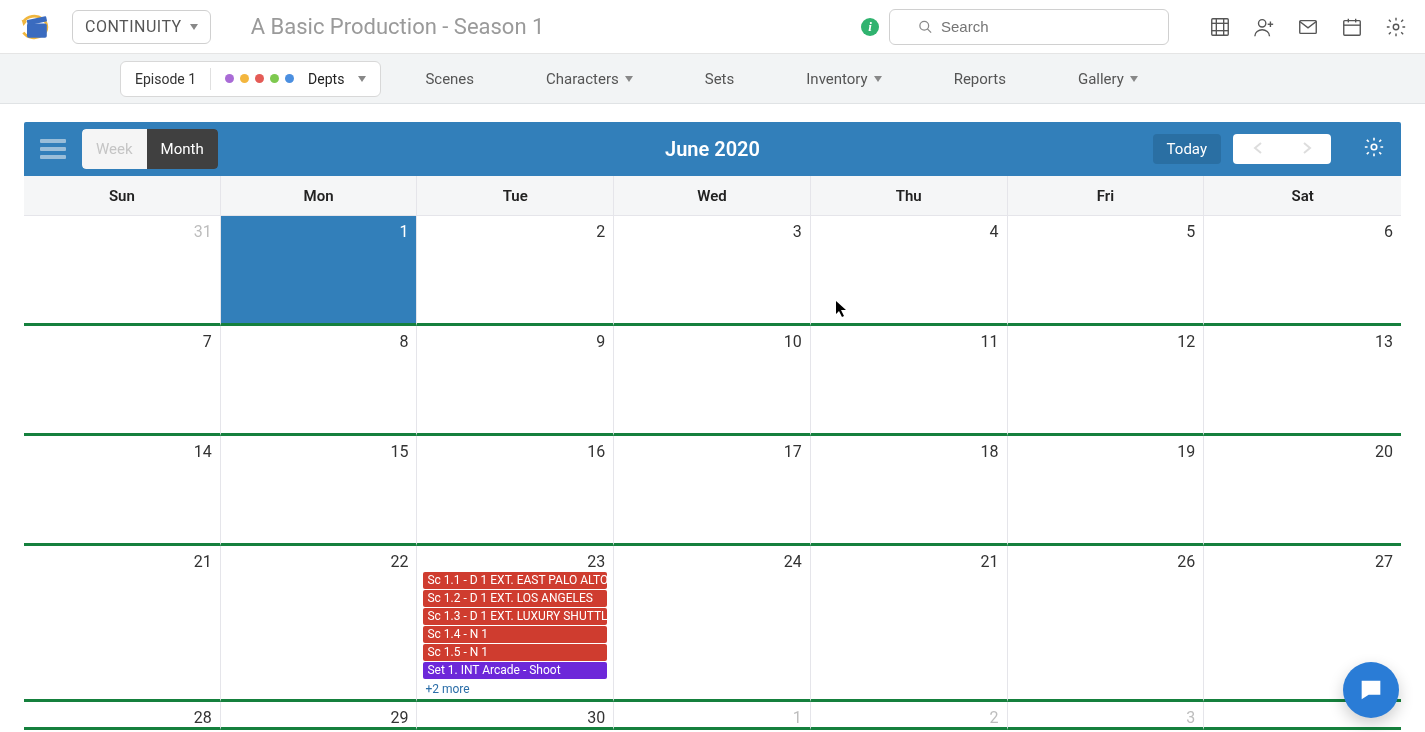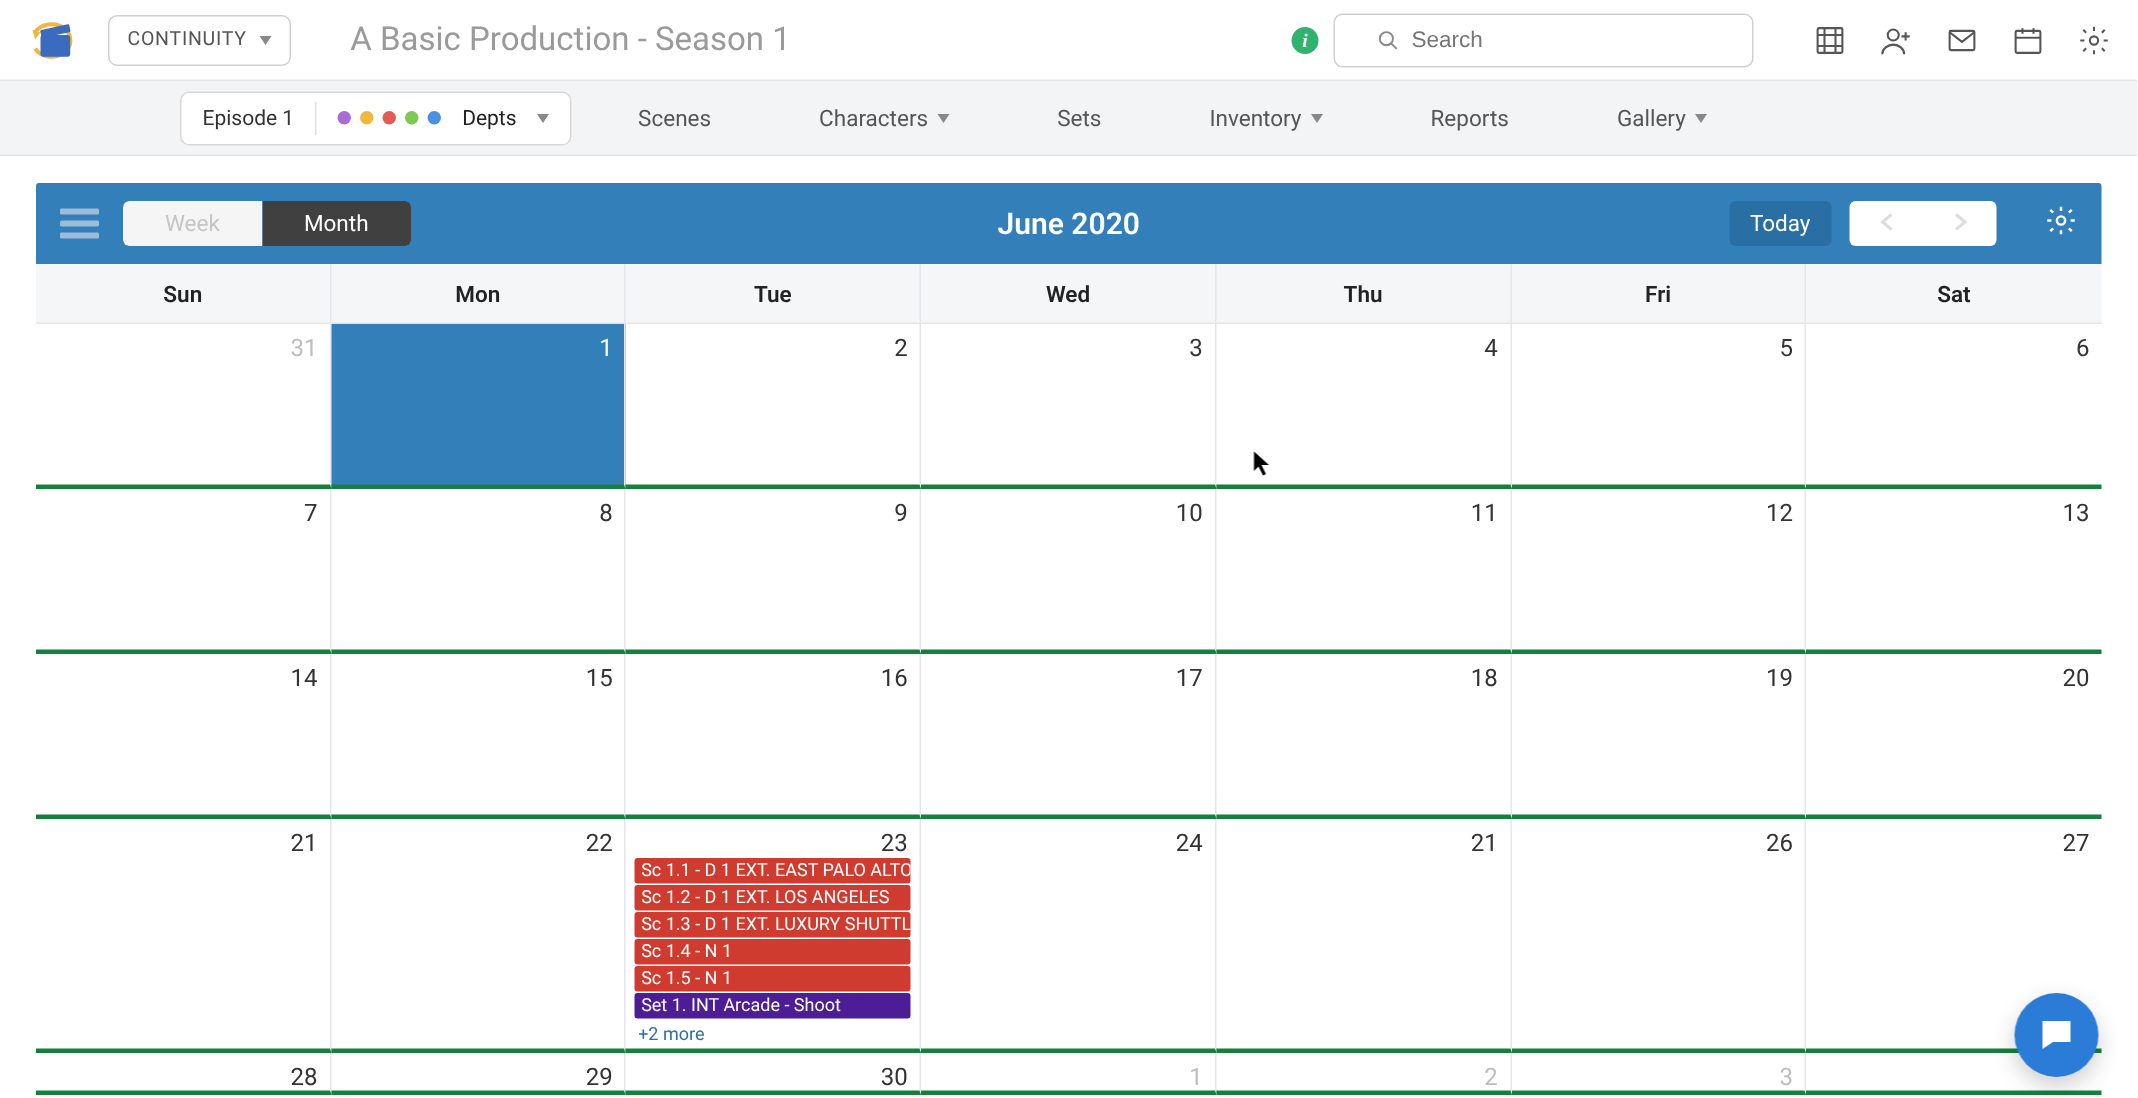--- a/index.html
+++ b/index.html
@@ -1,19 +1,19 @@
 <!DOCTYPE html>
 <html><head>
 <meta charset="utf-8">
 <style>
   * { box-sizing: border-box; margin: 0; padding: 0; }
   html, body { width: 1425px; height: 732px; font-family: -apple-system, BlinkMacSystemFont, "Segoe UI", Roboto, Helvetica, Arial, sans-serif; overflow: hidden; background: #fff; }
   .topbar { height: 54px; display: flex; align-items: center; padding: 0 18px; border-bottom: 1px solid #e5e5e5; }
   .logo { width: 36px; height: 36px; margin-right: 18px; position: relative; }
-  .dept-select { display: flex; align-items: center; border: 1px solid #d0d0d0; border-radius: 6px; height: 34px; padding: 0 12px; font-size: 13px; letter-spacing: 0.5px; color: #555; cursor: pointer; gap: 8px; }
+  .dept-select { display: flex; align-items: center; border: 1px solid #d0d0d0; border-radius: 6px; height: 34px; padding: 0 12px; font-size: 16px; letter-spacing: 0.5px; color: #555; cursor: pointer; gap: 8px; }
   .title { margin-left: 40px; font-size: 22px; color: #9a9a9a; font-weight: 400; }
   .spacer { flex: 1; }
   .info-icon { width: 18px; height: 18px; border-radius: 50%; background: #30b36f; color: #fff; font-weight: bold; font-size: 13px; display: flex; align-items: center; justify-content: center; margin-right: 10px; font-style: italic; font-family: Georgia, serif; }
   .search-wrap { display: flex; align-items: center; border: 1px solid #d0d0d0; border-radius: 6px; height: 36px; width: 280px; padding: 0 28px; color: #aaa; gap: 8px; }
   .search-wrap input { border: none; outline: none; font-size: 15px; flex: 1; }
   .top-icons { display: flex; align-items: center; gap: 22px; margin-left: 40px; color: #555; }
   .top-icons .ic { width: 22px; height: 22px; cursor: pointer; }
   .subnav { height: 50px; background: #f2f4f5; border-bottom: 1px solid #e0e3e5; display: flex; align-items: center; padding-left: 120px; gap: 0; font-size: 15px; color: #555; }
   .episode-box { display: flex; align-items: center; background: #fff; border: 1px solid #d8d8d8; border-radius: 6px; height: 36px; padding: 0 14px; gap: 14px; }
   .ep-label { font-size: 14px; color: #333; }
@@ -22,21 +22,21 @@
   .dot { width: 9px; height: 9px; border-radius: 50%; }
   .depts-label { font-size: 14px; color: #222; }
   .subnav-item { padding: 0 36px; display: flex; align-items: center; gap: 6px; cursor: pointer; }
   .caret { width: 0; height: 0; border-left: 4px solid transparent; border-right: 4px solid transparent; border-top: 6px solid #888; }
 
   .calendar-wrap { padding: 18px 24px 0 24px; }
   .cal-header { height: 54px; background: #327fba; display: flex; align-items: center; color: #fff; padding: 0 16px; position: relative; border-radius: 2px 2px 0 0; }
   .hamburger { display: flex; flex-direction: column; gap: 4px; cursor: pointer; margin-right: 16px; }
   .hamburger div { width: 26px; height: 4px; background: #9abed9; border-radius: 1px; }
   .view-toggle { display: flex; background: transparent; border-radius: 4px; overflow: hidden; }
-  .view-btn { height: 30px; padding: 0 28px; font-size: 15px; display: flex; align-items: center; cursor: pointer; }
+  .view-btn { height: 40px; padding: 0 14px; font-size: 15px; display: flex; align-items: center; cursor: pointer; }
   .view-week { background: #f5f5f5; color: #c5c5c5; border-radius: 4px 0 0 4px; }
   .view-month { background: #404040; color: #fff; border-radius: 0 4px 4px 0; }
   .cal-title { position: absolute; left: 50%; transform: translateX(-50%); font-size: 20px; font-weight: 600; color: #ffffff; }
   .cal-right { margin-left: auto; display: flex; align-items: center; gap: 12px; }
   .today-btn { background: #2a6fa3; color: #fff; height: 30px; padding: 0 14px; border-radius: 4px; display: flex; align-items: center; font-size: 15px; cursor: pointer; }
   .nav-arrows { background: #fff; border-radius: 4px; height: 30px; width: 98px; display: flex; align-items: center; justify-content: space-around; color: #ddd; }
   .nav-arrows span { cursor: pointer; font-size: 16px; }
   .gear-cal { margin-left: 20px; cursor: pointer; }
 
   .day-headers { display: grid; grid-template-columns: repeat(7, 1fr); background: #f5f6f7; }
@@ -49,21 +49,21 @@
   .row-short { height: 110px; }
   .row-tall { height: 156px; }
   .row-foot { height: 28px; }
   .daynum { position: absolute; top: 6px; right: 8px; font-size: 16px; color: #333; }
   .daynum.other { color: #bdbdbd; }
   .today-cell { background: #327fba; }
   .today-cell .daynum { color: #fff; }
 
   .events { margin-top: 22px; display: flex; flex-direction: column; gap: 1px; }
   .event { background: #cf3c2f; color: #fff; font-size: 12px; padding: 1px 4px; border-radius: 2px; white-space: nowrap; overflow: hidden; text-overflow: clip; cursor: pointer; height: 17px; line-height: 15px; }
-  .event.orange { background: #4c1d95; }
+  .event.orange { background: #6d28d9; }
   .more-link { color: #2b6ea8; font-size: 12px; margin-top: 2px; cursor: pointer; padding-left: 2px; }
 
   .chat-bubble { position: fixed; right: 26px; bottom: 14px; width: 56px; height: 56px; border-radius: 50%; background: #2a7cd6; display: flex; align-items: center; justify-content: center; color: #fff; cursor: pointer; box-shadow: 0 6px 16px rgba(0,0,0,0.2); }
 
   .cursor { position: fixed; left: 835px; top: 300px; width: 12px; height: 18px; pointer-events: none; }
 </style>
 </head>
 <body>
 
 <div class="topbar">

